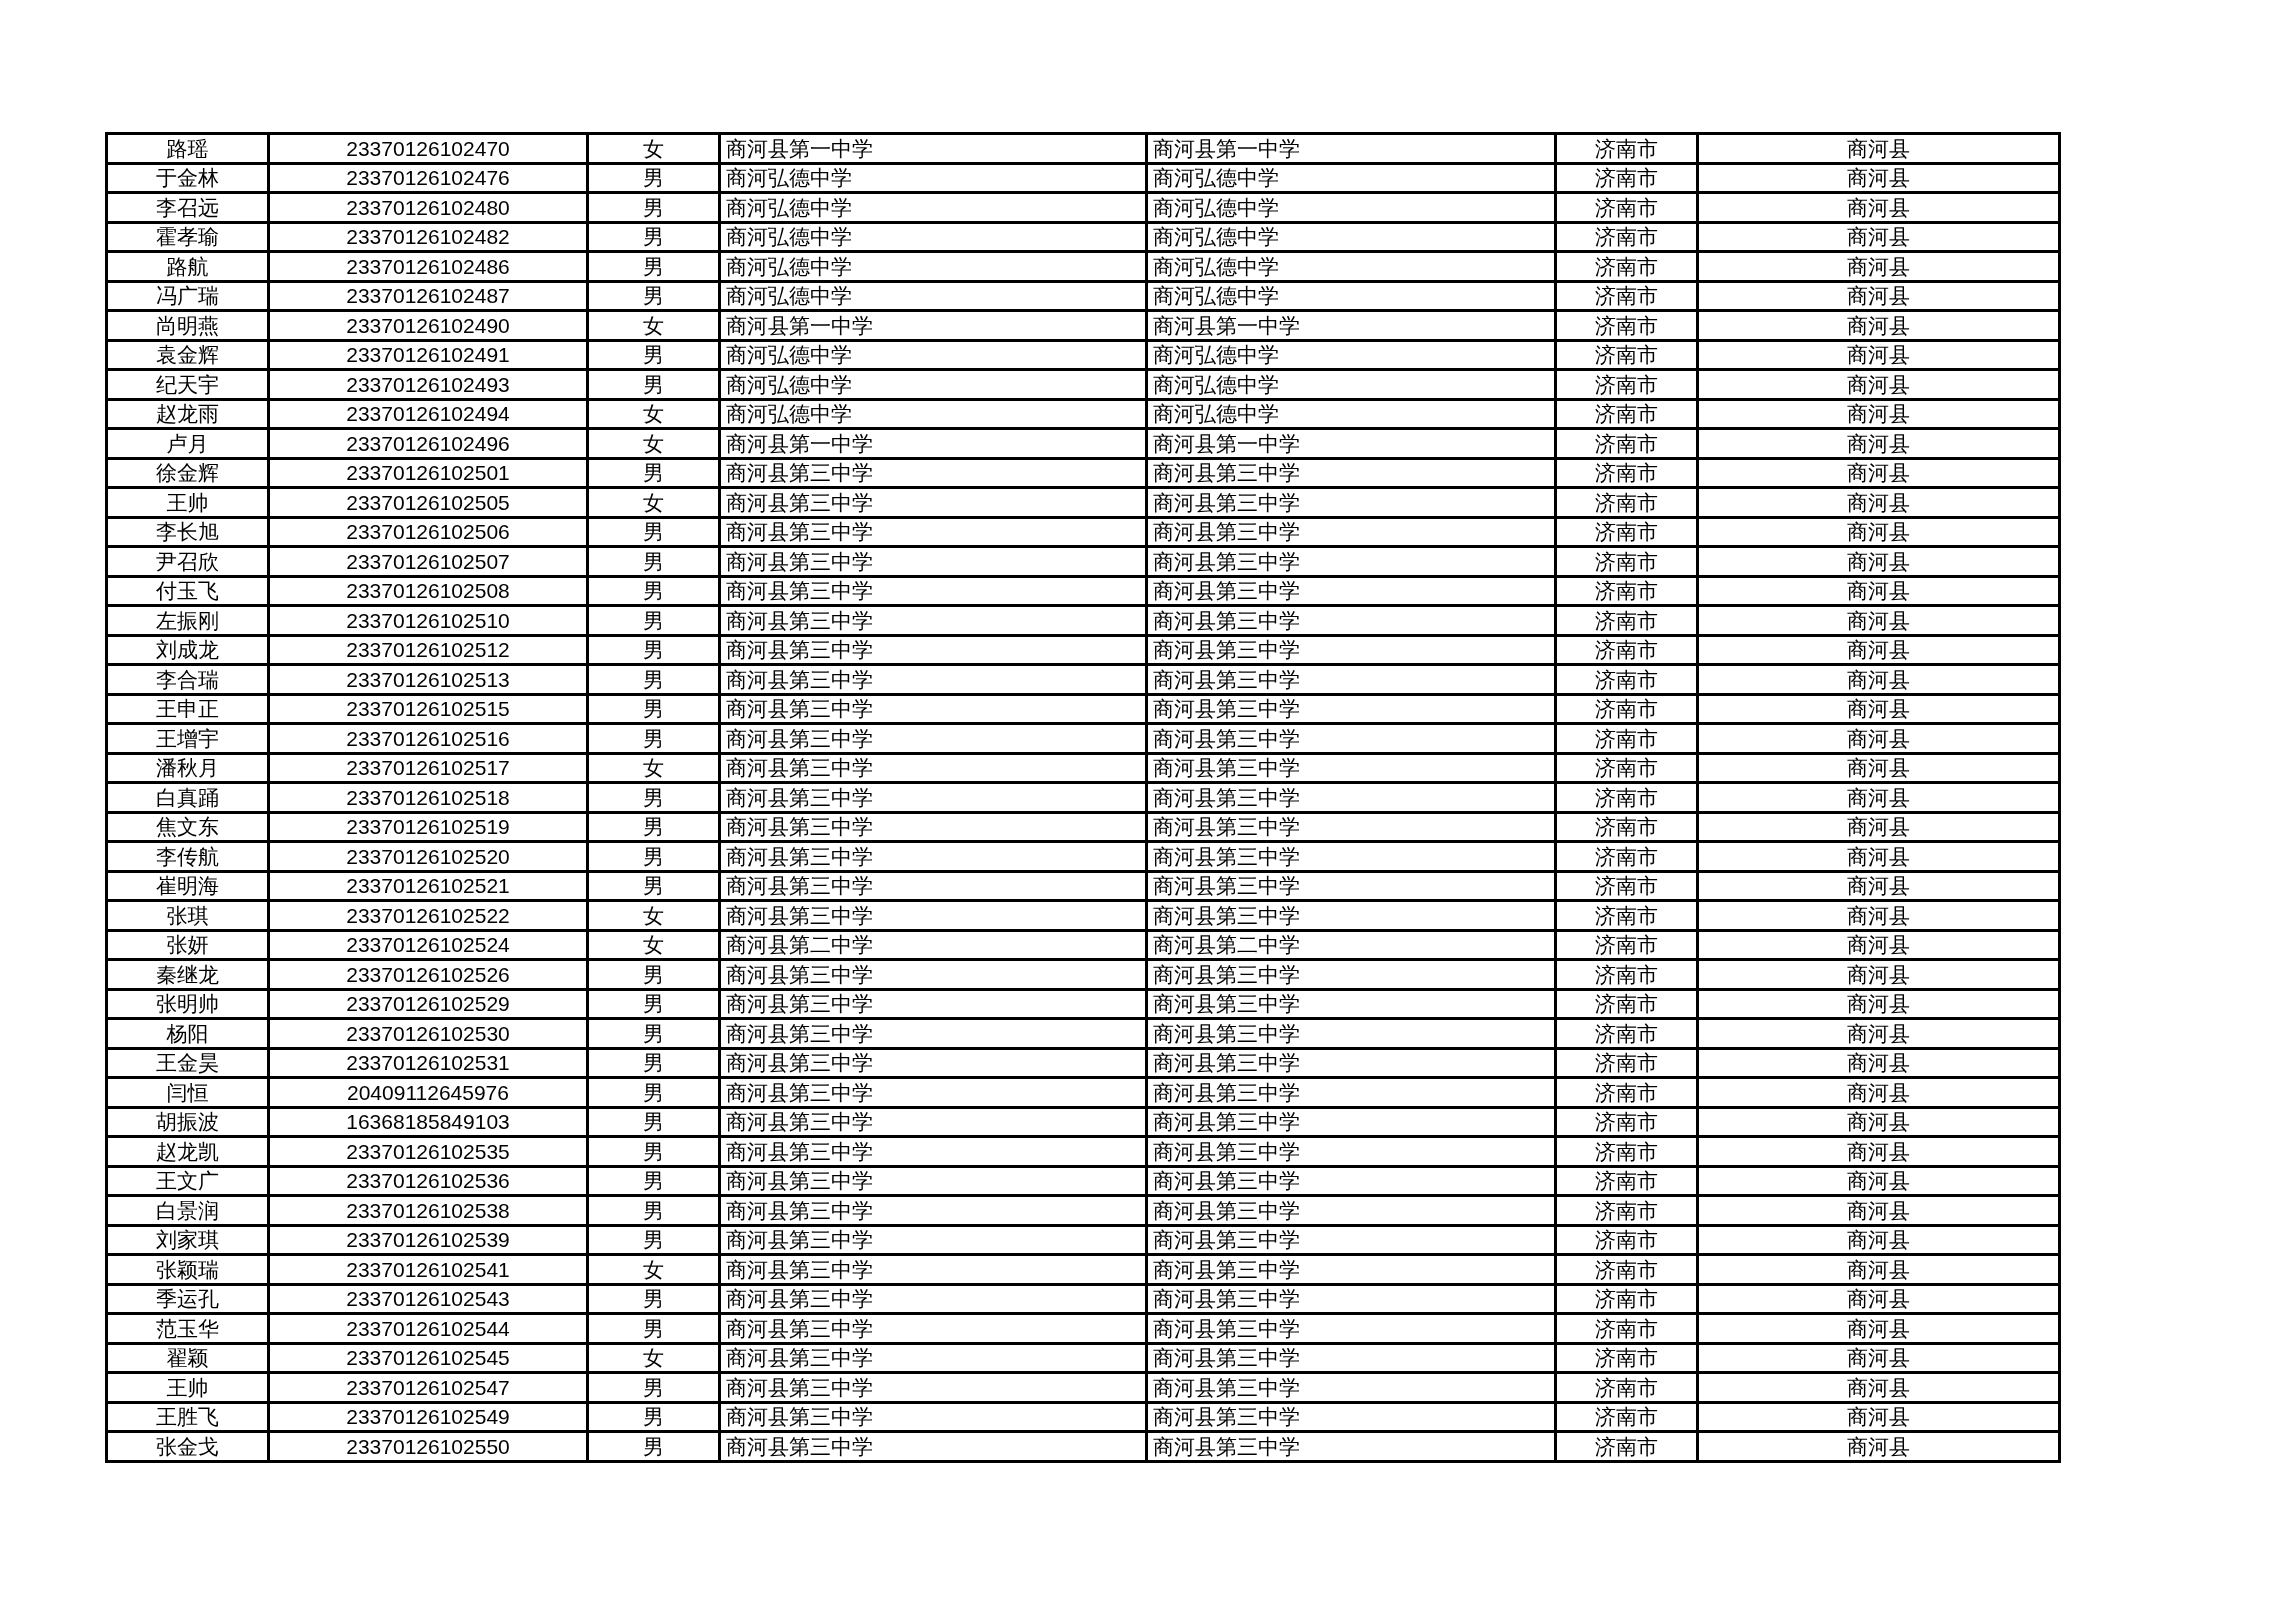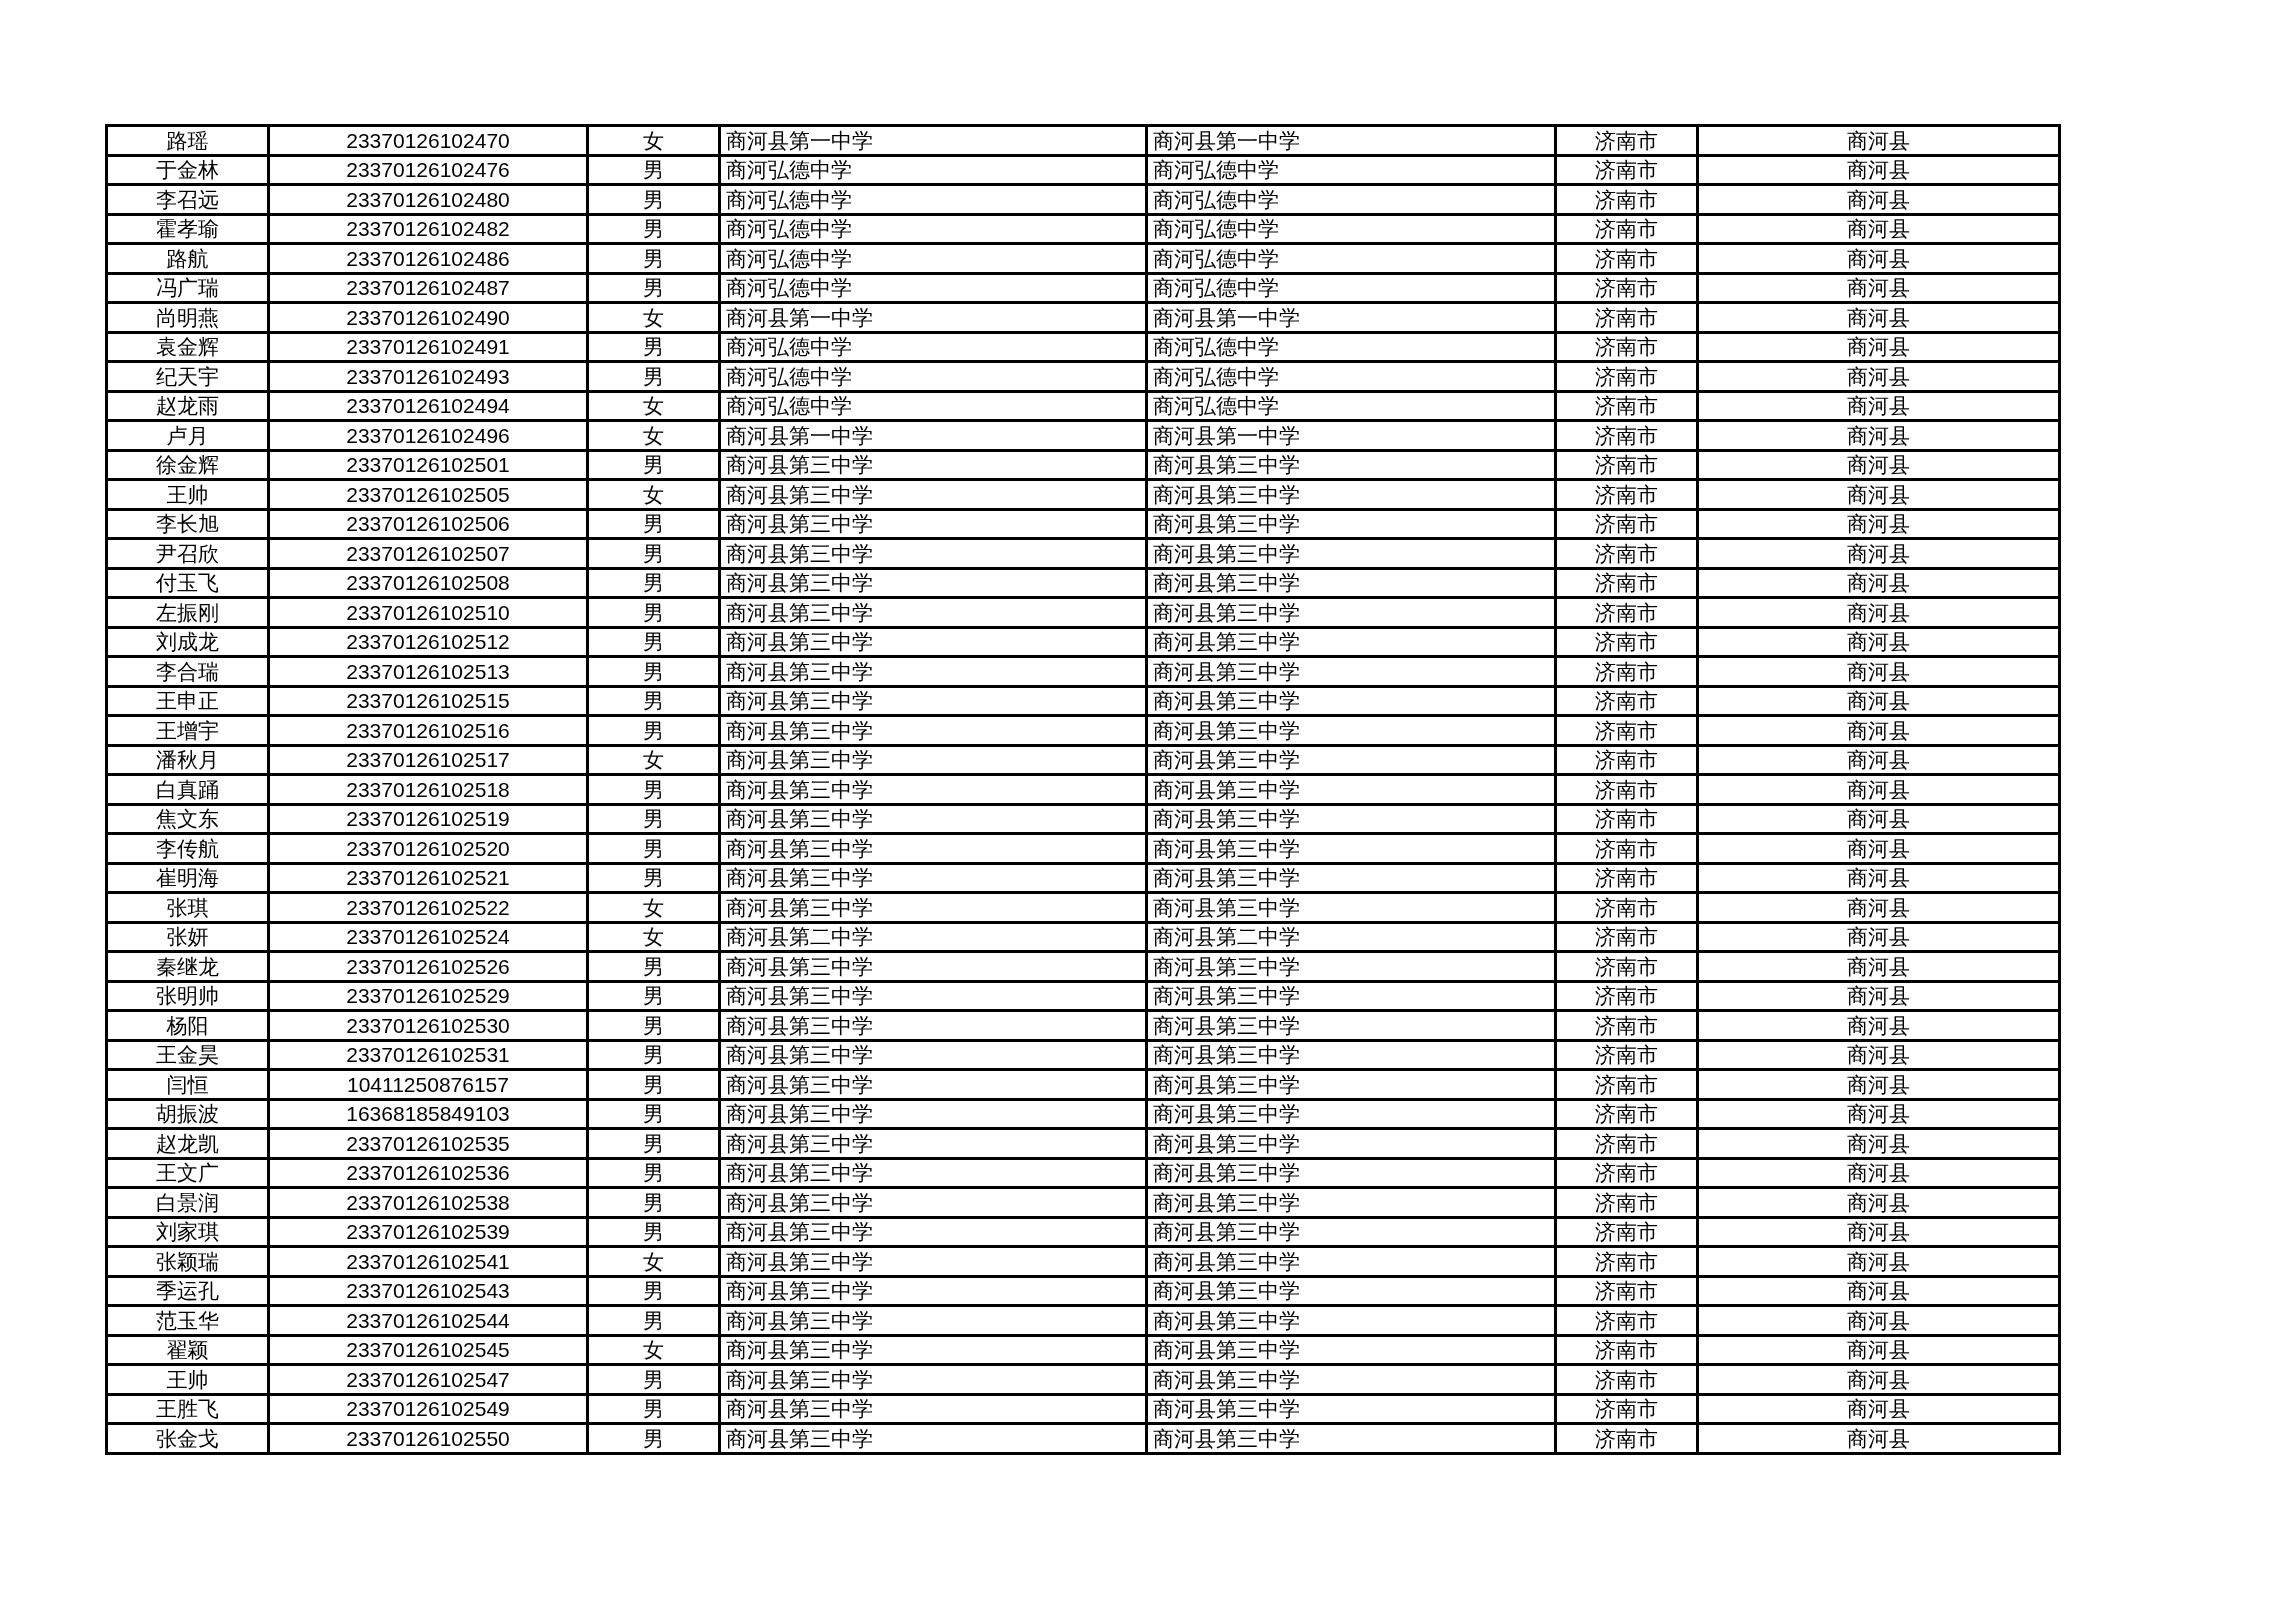--- a/index.html
+++ b/index.html
@@ -10,21 +10,21 @@
   body {
     position: relative;
     width: 2295px;
     height: 1623px;
     overflow: hidden;
     font-family: "Liberation Sans", "DejaVu Sans", sans-serif;
   }
   .sheet {
     position: absolute;
     left: 105px;
-    top: 124px;
+    top: 132px;
     width: 1952px;
     height: 1331px;
   }
   table.roster {
     border-collapse: collapse;
     table-layout: fixed;
     width: 100%;
     height: 100%;
   }
   table.roster td {
@@ -341,21 +341,21 @@
           <td class="name">王金昊</td>
           <td class="exam_id">23370126102531</td>
           <td class="gender">男</td>
           <td class="school">商河县第三中学</td>
           <td class="school2">商河县第三中学</td>
           <td class="city">济南市</td>
           <td class="county">商河县</td>
         </tr>
         <tr>
           <td class="name">闫恒</td>
-          <td class="exam_id">10411250876157</td>
+          <td class="exam_id">20409112645976</td>
           <td class="gender">男</td>
           <td class="school">商河县第三中学</td>
           <td class="school2">商河县第三中学</td>
           <td class="city">济南市</td>
           <td class="county">商河县</td>
         </tr>
         <tr>
           <td class="name">胡振波</td>
           <td class="exam_id">16368185849103</td>
           <td class="gender">男</td>

